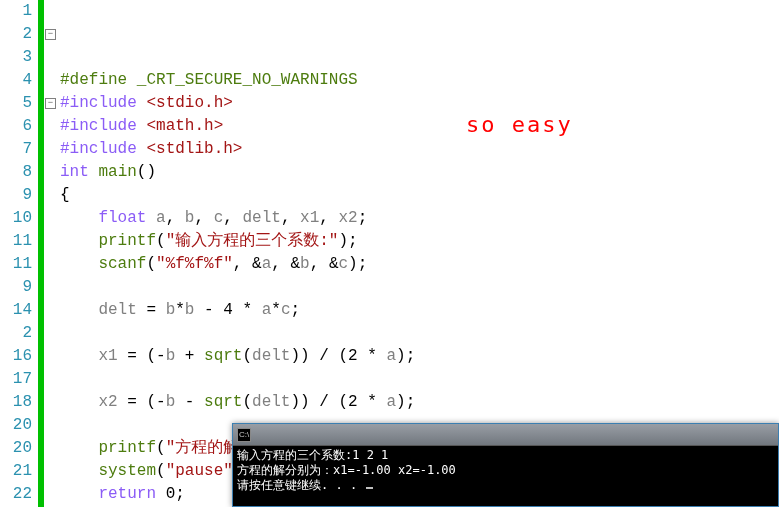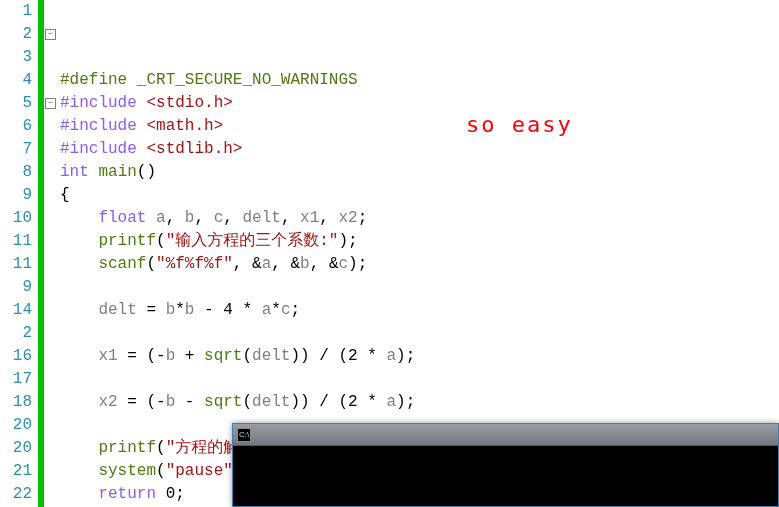--- a/index.html
+++ b/index.html
@@ -164,13 +164,14 @@
     </div>
   <div class="code" id="code">
     <span class="comment-red" style="left: 408px; top: 113px;">so easy</span>
   <span class="code-line"><span class="pp">#define</span><span class="pp"> _CRT_SECURE_NO_WARNINGS</span></span><span class="code-line"><span class="kw">#include </span><span class="angle">&lt;stdio.h&gt;</span></span><span class="code-line"><span class="kw">#include </span><span class="angle">&lt;math.h&gt;</span></span><span class="code-line"><span class="kw">#include </span><span class="angle">&lt;stdlib.h&gt;</span></span><span class="code-line"><span class="kw">int</span><span class="op"> </span><span class="fn">main</span><span class="op">()</span></span><span class="code-line"><span class="op">{</span></span><span class="code-line"><span class="op">    </span><span class="kw">float</span><span class="op"> </span><span class="ident">a</span><span class="op">, </span><span class="ident">b</span><span class="op">, </span><span class="ident">c</span><span class="op">, </span><span class="ident">delt</span><span class="op">, </span><span class="ident">x1</span><span class="op">, </span><span class="ident">x2</span><span class="op">;</span></span><span class="code-line"><span class="op">    </span><span class="fn">printf</span><span class="op">(</span><span class="str">"输入方程的三个系数:"</span><span class="op">);</span></span><span class="code-line"><span class="op">    </span><span class="fn">scanf</span><span class="op">(</span><span class="str">"%f%f%f"</span><span class="op">, &amp;</span><span class="ident">a</span><span class="op">, &amp;</span><span class="ident">b</span><span class="op">, &amp;</span><span class="ident">c</span><span class="op">);</span></span><span class="code-line">&nbsp;</span><span class="code-line"><span class="op">    </span><span class="ident">delt</span><span class="op"> = </span><span class="ident">b</span><span class="op">*</span><span class="ident">b</span><span class="op"> - </span><span class="num">4</span><span class="op"> * </span><span class="ident">a</span><span class="op">*</span><span class="ident">c</span><span class="op">;</span></span><span class="code-line">&nbsp;</span><span class="code-line"><span class="op">    </span><span class="ident">x1</span><span class="op"> = (-</span><span class="ident">b</span><span class="op"> + </span><span class="fn">sqrt</span><span class="op">(</span><span class="ident">delt</span><span class="op">)) / (</span><span class="num">2</span><span class="op"> * </span><span class="ident">a</span><span class="op">);</span></span><span class="code-line">&nbsp;</span><span class="code-line"><span class="op">    </span><span class="ident">x2</span><span class="op"> = (-</span><span class="ident">b</span><span class="op"> - </span><span class="fn">sqrt</span><span class="op">(</span><span class="ident">delt</span><span class="op">)) / (</span><span class="num">2</span><span class="op"> * </span><span class="ident">a</span><span class="op">);</span></span><span class="code-line">&nbsp;</span><span class="code-line"><span class="op">    </span><span class="fn">printf</span><span class="op">(</span><span class="str">"方程的解分别为：x1=%.2f x2=%.2f \n"</span><span class="op">, </span><span class="ident">x1</span><span class="op">, </span><span class="ident">x2</span><span class="op">);</span></span><span class="code-line"><span class="op">    </span><span class="fn">system</span><span class="op">(</span><span class="str">"pause"</span><span class="op">);</span></span><span class="code-line"><span class="op">    </span><span class="kw">return</span><span class="op"> </span><span class="num">0</span><span class="op">;</span></span><span class="code-line"></span></div>
 </div>
 
 <div class="console">
   <div class="console-titlebar">
     <span class="console-icon">C:\</span>
   </div>
+  <div class="console-body" id="console-body"><div>输入方程的三个系数:1 2 1</div><div>方程的解分别为：x1=-1.00 x2=-1.00</div><div>请按任意键继续. . . <span class="cursor"></span></div></div>
 </div>
 
 </body></html>

